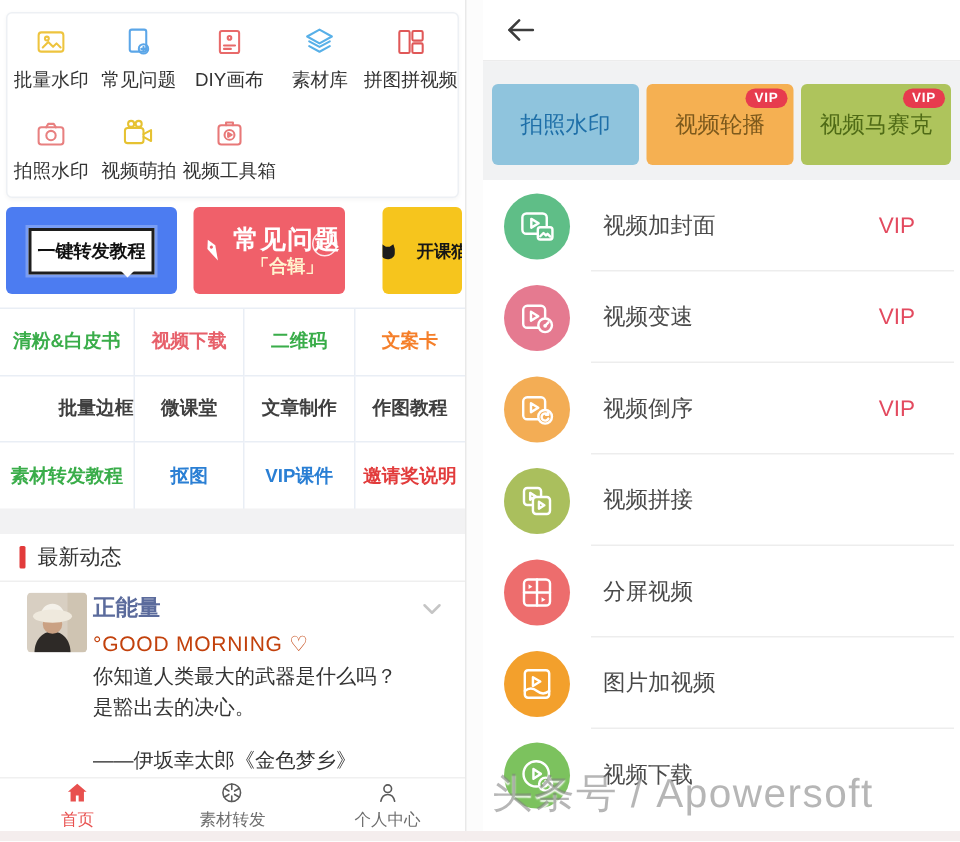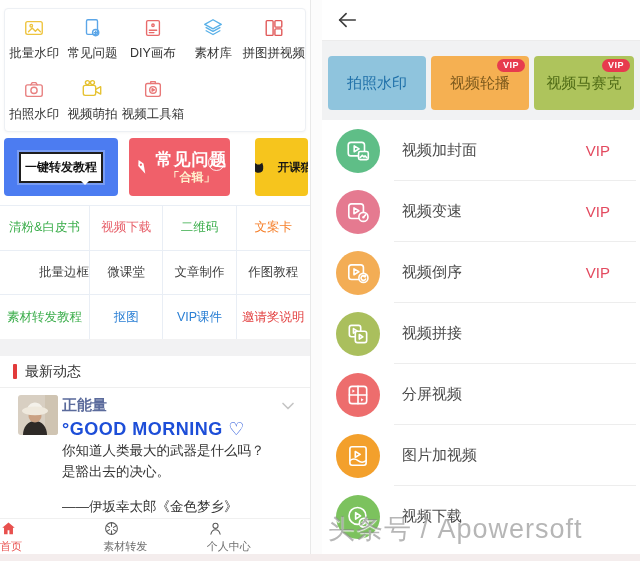--- a/index.html
+++ b/index.html
@@ -27,42 +27,42 @@
       gap:4px;position:relative;overflow:hidden;}
   .b2 .btxt{display:flex;flex-direction:column;align-items:center;line-height:1.25;}
   .b2 .l1{font-size:17px;font-weight:700;color:#fff;letter-spacing:1px;}
   .b2 .l2{font-size:12px;font-weight:700;color:#fff3cf;}
   .b2 .badge-circle{position:absolute;right:5px;top:16px;width:15px;height:15px;border:1.5px solid rgba(255,255,255,.85);border-radius:50%;}
   .b3{margin-left:25px;width:53px;background:#f6c51d;display:flex;align-items:center;justify-content:center;overflow:hidden;gap:12px;}
   .b3 .cat-label{font-size:11.5px;font-weight:700;color:#161616;white-space:nowrap;}
 
   .links-table{position:absolute;left:0;top:205px;width:310px;height:134px;
                display:grid;grid-template-columns:repeat(4,1fr);grid-template-rows:repeat(3,1fr);
-               border-top:1px solid #e9eef5;border-bottom:1px solid #e9eef5;}
+               border-top:1px solid #e9eef5;border-bottom:1px solid #e9eef5;font-weight:bold;}
   .tcell{display:flex;align-items:center;justify-content:center;font-size:12.5px;cursor:pointer;
          border-right:1px solid #e9eef5;border-bottom:1px solid #e9eef5;white-space:nowrap;}
   .tcell:nth-child(4n){border-right:none;}
   .tcell:nth-child(n+9){border-bottom:none;}
 
   .grayband{position:absolute;left:0;top:339px;width:310px;height:17px;background:#f2f2f3;}
   .sechead{position:absolute;left:0;top:356px;width:310px;height:31px;display:flex;align-items:center;
            border-bottom:1px solid #efefef;background:#fff;}
   .redbar{width:4px;height:15px;background:#e23b3b;margin-left:13px;margin-right:8px;border-radius:1px;}
   .stitle{font-size:14px;color:#333;}
 
   .post{position:absolute;left:0;top:388px;width:310px;height:130px;background:#fff;}
   .avatar{position:absolute;left:18px;top:7px;width:40px;height:40px;border-radius:3px;overflow:hidden;}
   .pname{position:absolute;left:62px;top:8px;font-size:15px;font-weight:700;color:#5b6b9c;cursor:pointer;}
   .chev{position:absolute;right:12px;top:8px;width:20px;height:20px;cursor:pointer;}
   .plines{position:absolute;left:62px;top:31px;width:238px;font-size:13.5px;color:#333;line-height:21px;}
-  .pl0{font-size:18px;font-weight:700;letter-spacing:.5px;color:#1d4ed8;}
+  .pl0{font-size:14px;font-weight:400;letter-spacing:.5px;color:#c2410c;}
   .pl3{margin-top:14px;}
 
   .bottomnav{position:absolute;left:0;top:518px;width:310px;height:36px;display:flex;border-top:1px solid #f0f0f0;background:#fff;}
-  .nav-item{flex:1;display:flex;flex-direction:column;align-items:flex-start;justify-content:center;gap:2px;cursor:pointer;}
+  .nav-item{flex:1;display:flex;flex-direction:column;align-items:center;justify-content:center;gap:2px;cursor:pointer;}
   .nav-item svg{width:17px;height:17px;}
   .nav-label{font-size:11px;color:#6d6d6d;}
   .nav-item.active .nav-label{color:#e8504e;}
   .bottomstrip{position:absolute;left:0;top:554px;width:640px;height:7px;background:#f4eded;}
 
   .screen-gap{position:absolute;left:310px;top:0;width:12px;height:561px;background:#fcfcfc;
               border-left:1px solid #e9e9e9;}
 
   
   .right{position:absolute;left:322px;top:0;width:318px;height:561px;background:#fff;}

